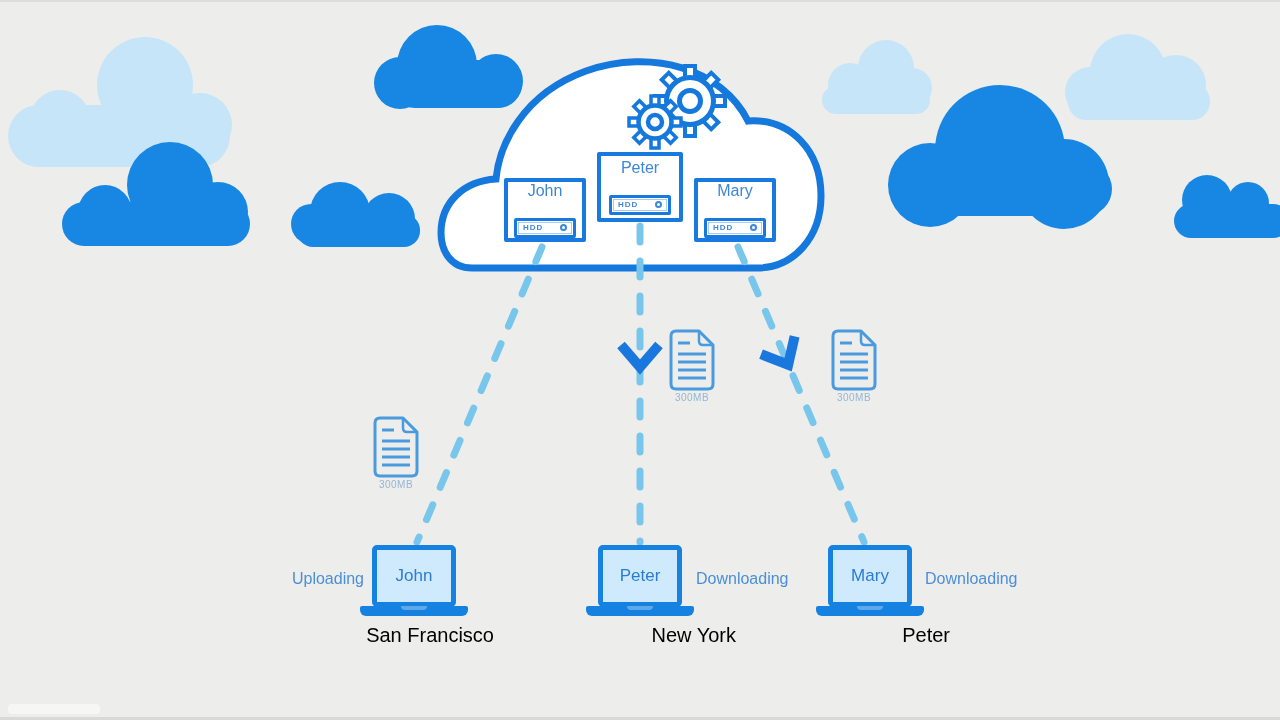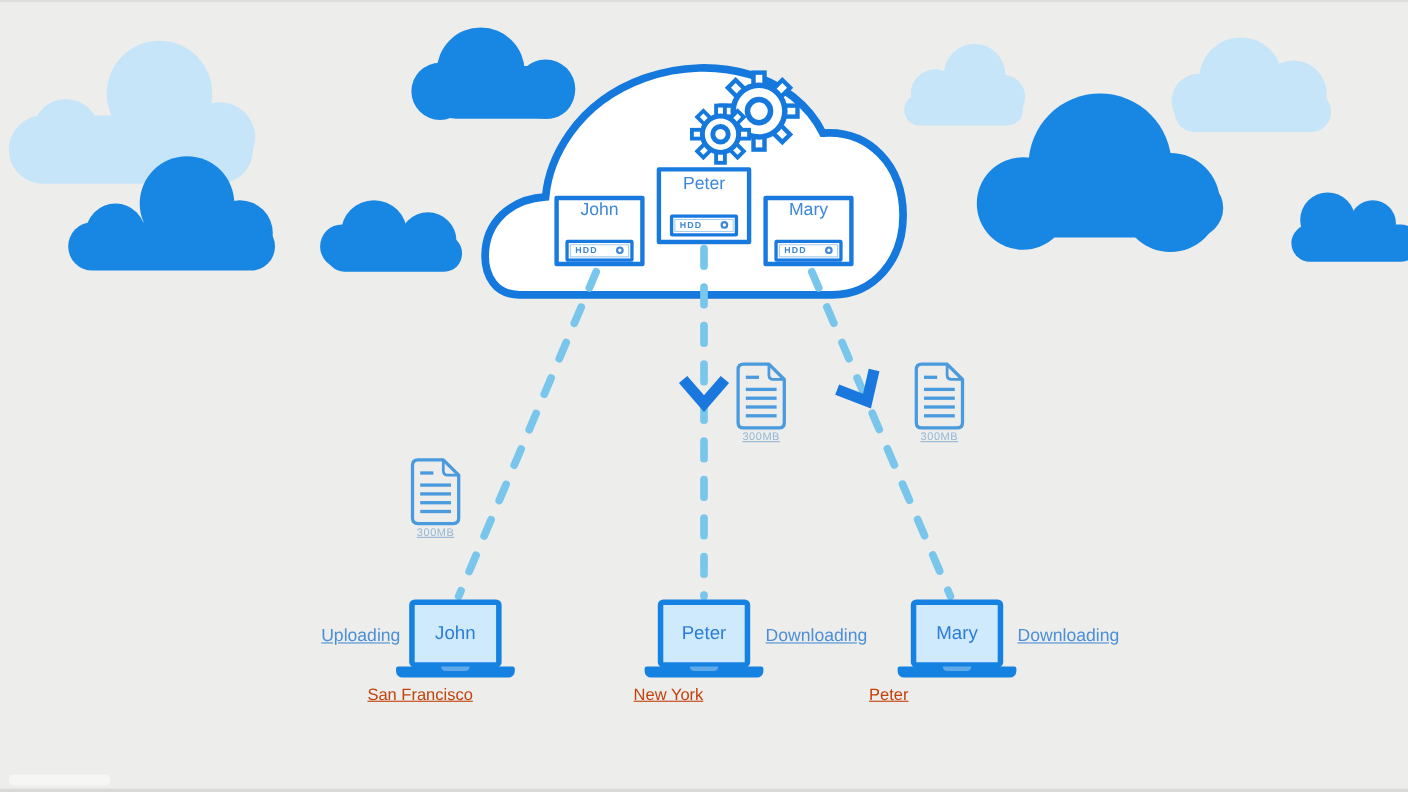--- a/index.html
+++ b/index.html
@@ -48,26 +48,26 @@
   }
   #laptop-base-john { left:360px; }
   #laptop-base-peter { left:586px; }
   #laptop-base-mary { left:816px; }
   .laptop-base::after {
     content:""; position:absolute; left:50%; top:0; transform:translateX(-50%);
     width:26px; height:4px; background:#5FA9E8; border-radius:0 0 4px 4px;
   }
 
   
-  .lbl { position:absolute; color:#4A8FD8; line-height:1.2;text-decoration:underline; }
+  .lbl { position:absolute; color:#4A8FD8; line-height:1.2; }
   .status { font-size:16px; }
   #status-john { left:240px; top:569px; width:124px; text-align:right; }
   #status-peter { left:696px; top:569px; width:160px; text-align:left; }
   #status-mary { left:925px; top:569px; width:160px; text-align:left; }
-  .city { font-size:15px; color:#c2410c; text-align:left; width:160px; }
+  .city { font-size:20px; color:#000000; text-align:right; width:160px; }
   #city-john { left:334px; top:623px; }
   #city-peter { left:576px; top:623px; }
   #city-mary { left:790px; top:623px; }
   .filesize { font-size:10px; color:#93B7D5; letter-spacing:0.5px; text-align:center; width:80px; }
   #size-john { left:356px; top:479px; }
   #size-peter { left:652px; top:392px; }
   #size-mary { left:814px; top:392px; }
 </style>
 </head>
 <body>

